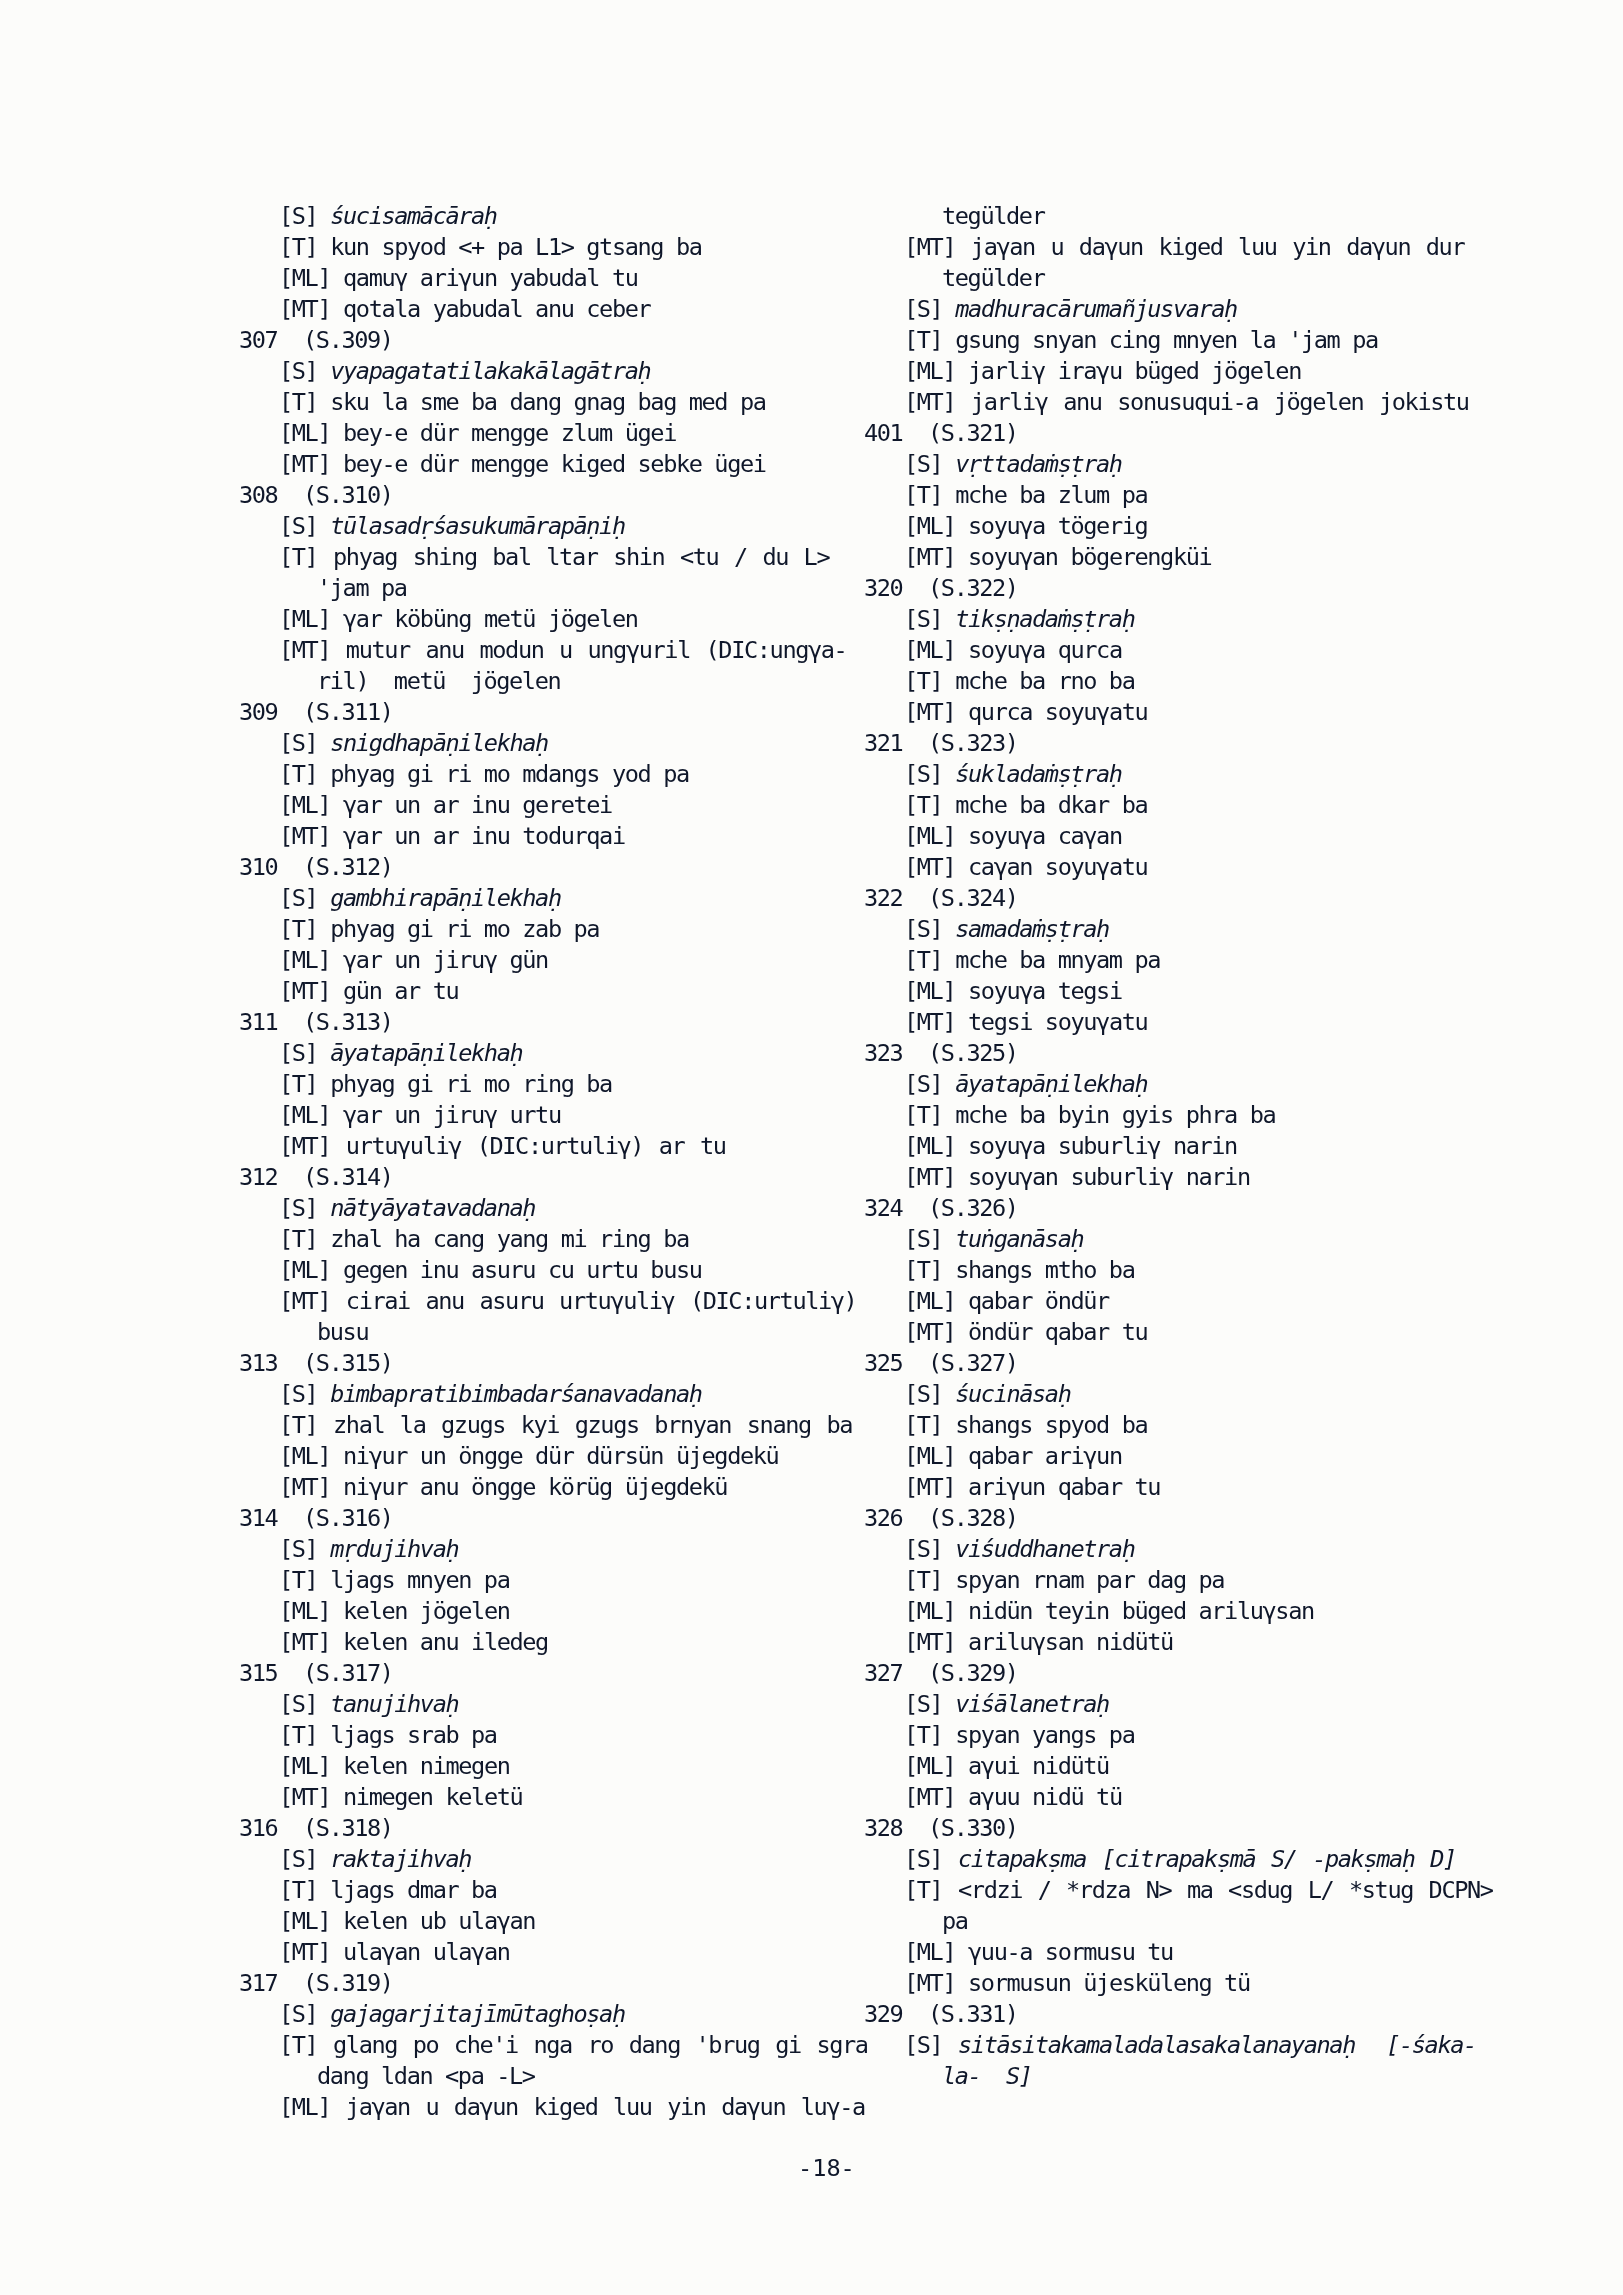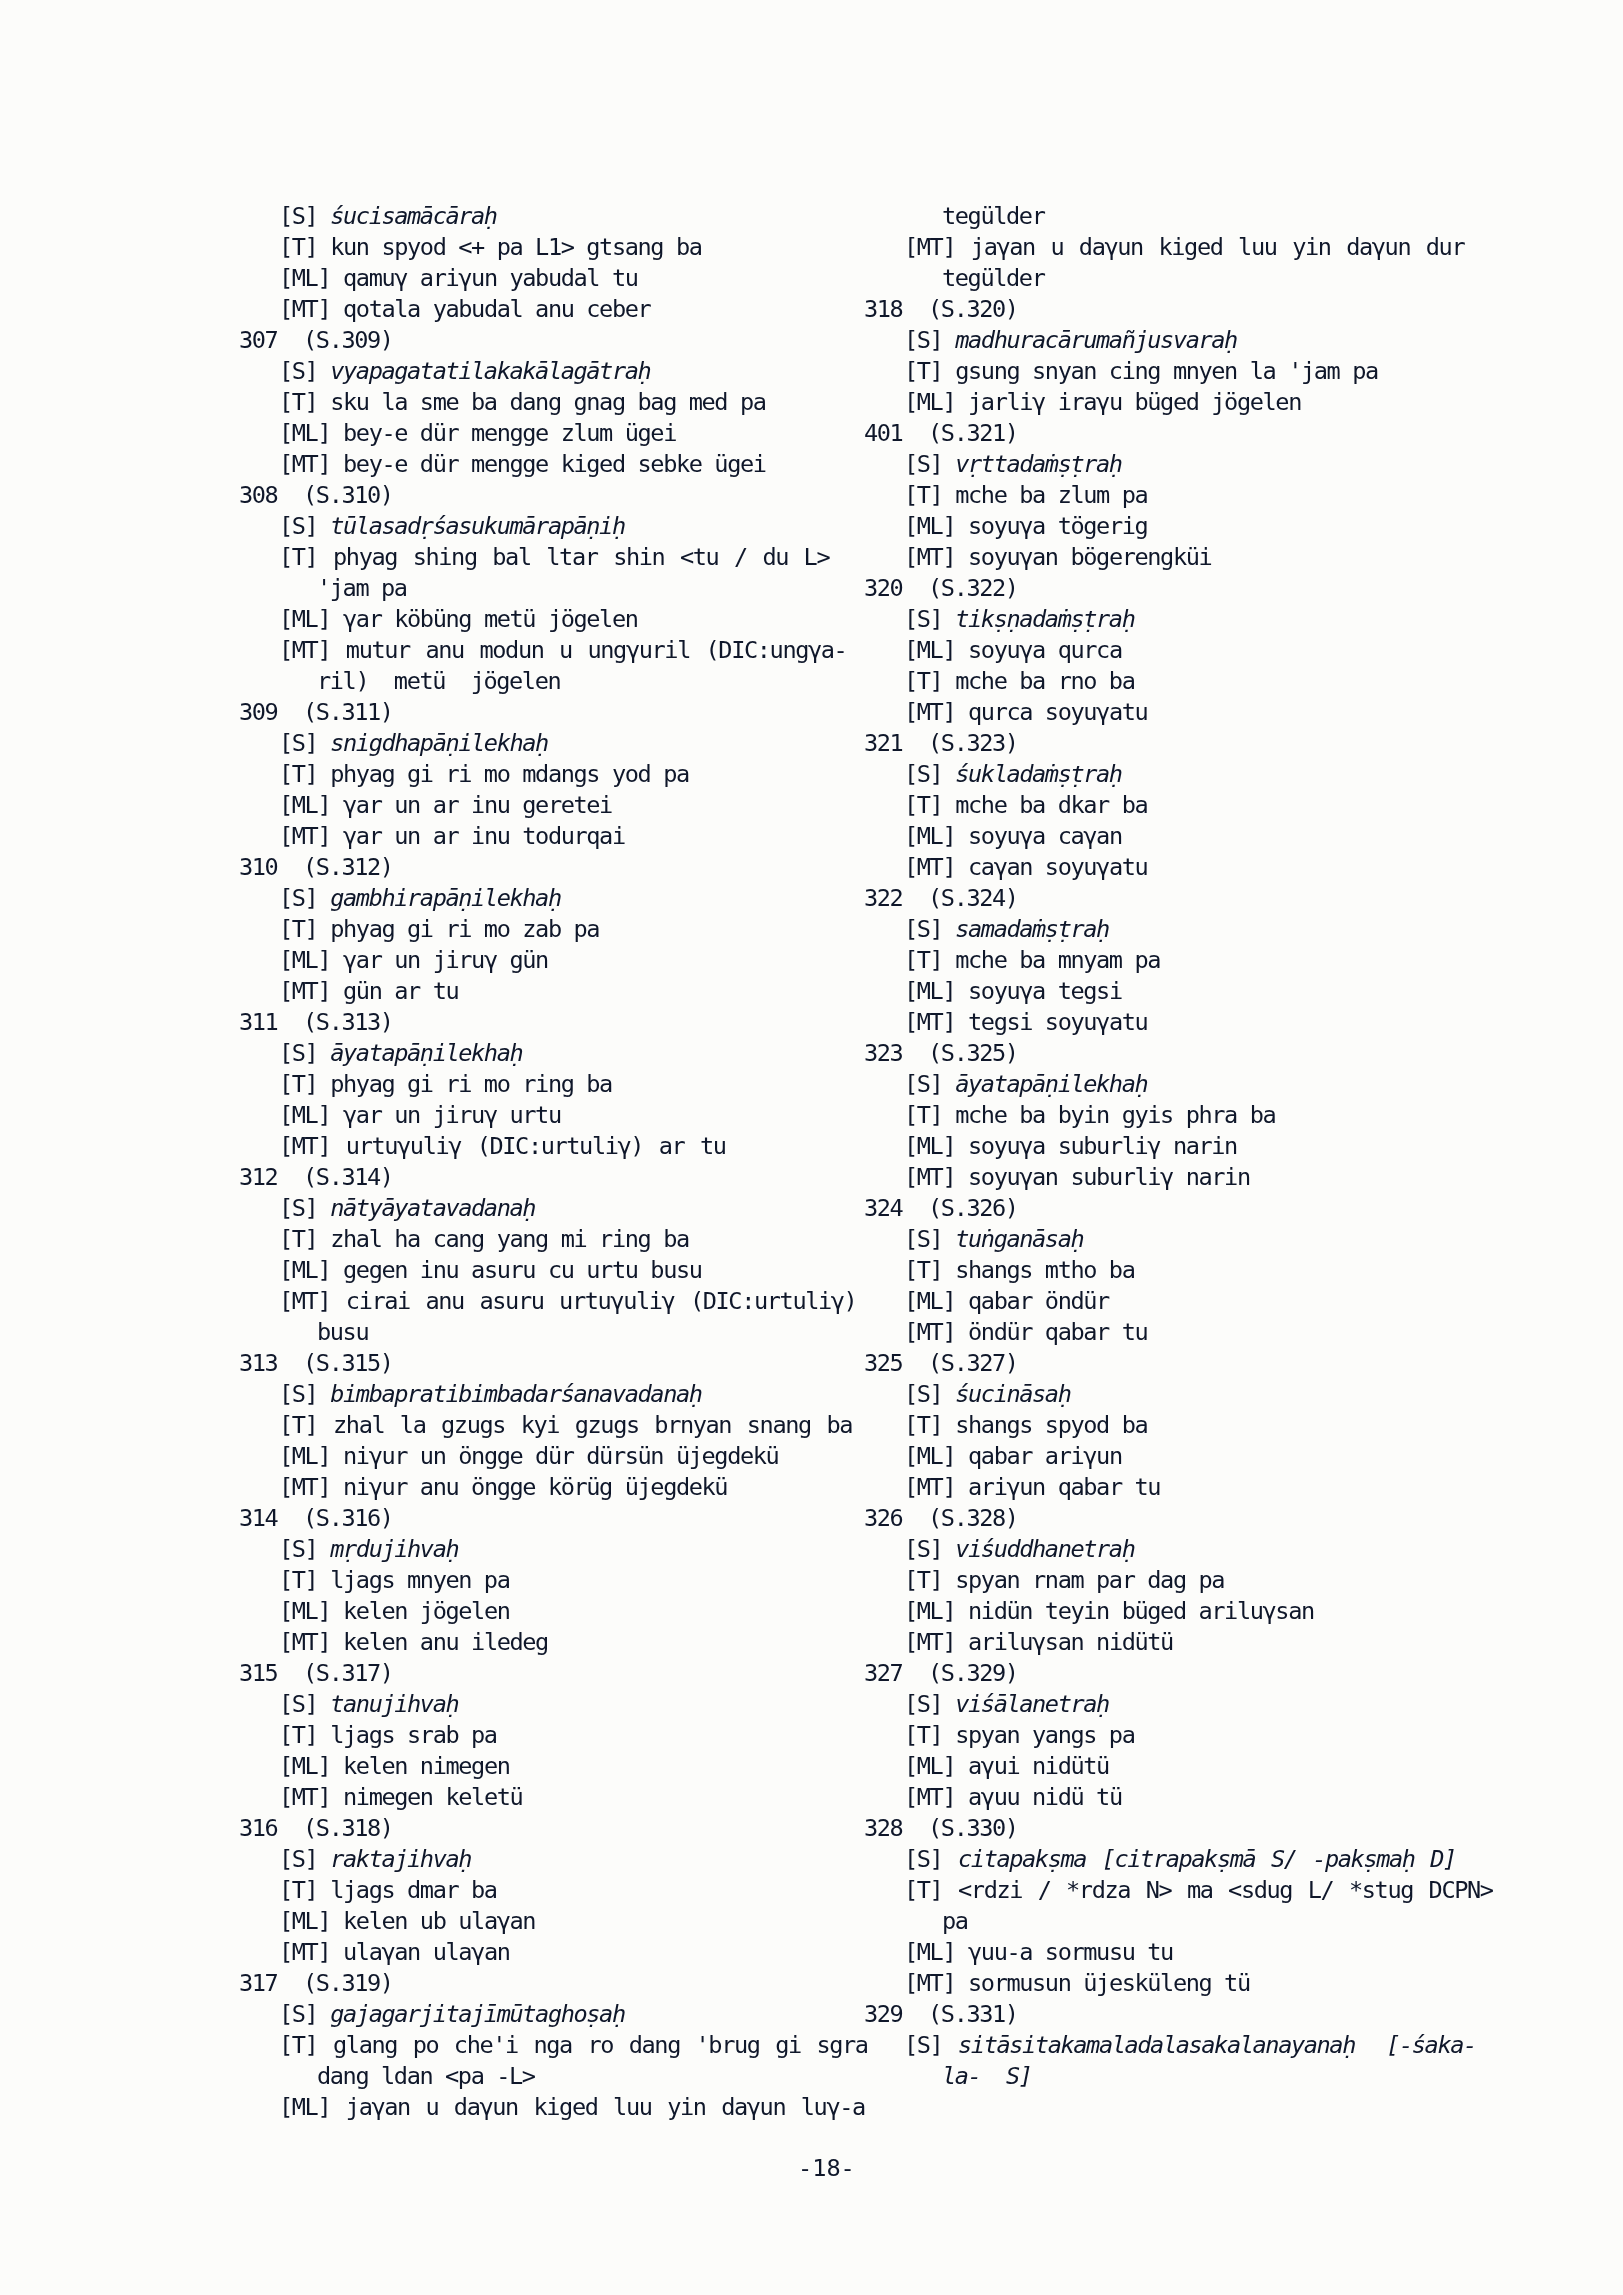--- a/index.html
+++ b/index.html
@@ -104,24 +104,24 @@
       <div class="line num"><span class="txt">317  (S.319)</span></div>
       <div class="line fld i"><span class="lab">[S] </span><span class="txt">gajagarjitajīmūtaghoṣaḥ</span></div>
       <div class="line fld j"><span class="lab">[T] </span><span class="txt">glang po che'i nga ro dang 'brug gi sgra</span></div>
       <div class="line cont"><span class="txt">dang ldan &lt;pa -L&gt;</span></div>
       <div class="line fld j"><span class="lab">[ML] </span><span class="txt">jaγan u daγun kiged luu yin daγun luγ-a</span></div>
     </div>
   <div class="col col-right">
       <div class="line cont"><span class="txt">tegülder</span></div>
       <div class="line fld j"><span class="lab">[MT] </span><span class="txt">jaγan u daγun kiged luu yin daγun dur</span></div>
       <div class="line cont"><span class="txt">tegülder</span></div>
-      <div class="line num"><span class="txt">318  (S.320)</span></div>
       <div class="line fld i"><span class="lab">[S] </span><span class="txt">madhuracārumañjusvaraḥ</span></div>
       <div class="line fld"><span class="lab">[T] </span><span class="txt">gsung snyan cing mnyen la 'jam pa</span></div>
       <div class="line fld"><span class="lab">[ML] </span><span class="txt">jarliγ iraγu büged jögelen</span></div>
+      <div class="line fld j"><span class="lab">[MT] </span><span class="txt">jarliγ anu sonusuqui-a jögelen jokistu</span></div>
       <div class="line num"><span class="txt">401  (S.321)</span></div>
       <div class="line fld i"><span class="lab">[S] </span><span class="txt">vṛttadaṁṣṭraḥ</span></div>
       <div class="line fld"><span class="lab">[T] </span><span class="txt">mche ba zlum pa</span></div>
       <div class="line fld"><span class="lab">[ML] </span><span class="txt">soyuγa tögerig</span></div>
       <div class="line fld"><span class="lab">[MT] </span><span class="txt">soyuγan bögerengküi</span></div>
       <div class="line num"><span class="txt">320  (S.322)</span></div>
       <div class="line fld i"><span class="lab">[S] </span><span class="txt">tikṣṇadaṁṣṭraḥ</span></div>
       <div class="line fld"><span class="lab">[ML] </span><span class="txt">soyuγa qurca</span></div>
       <div class="line fld"><span class="lab">[T] </span><span class="txt">mche ba rno ba</span></div>
       <div class="line fld"><span class="lab">[MT] </span><span class="txt">qurca soyuγatu</span></div>

